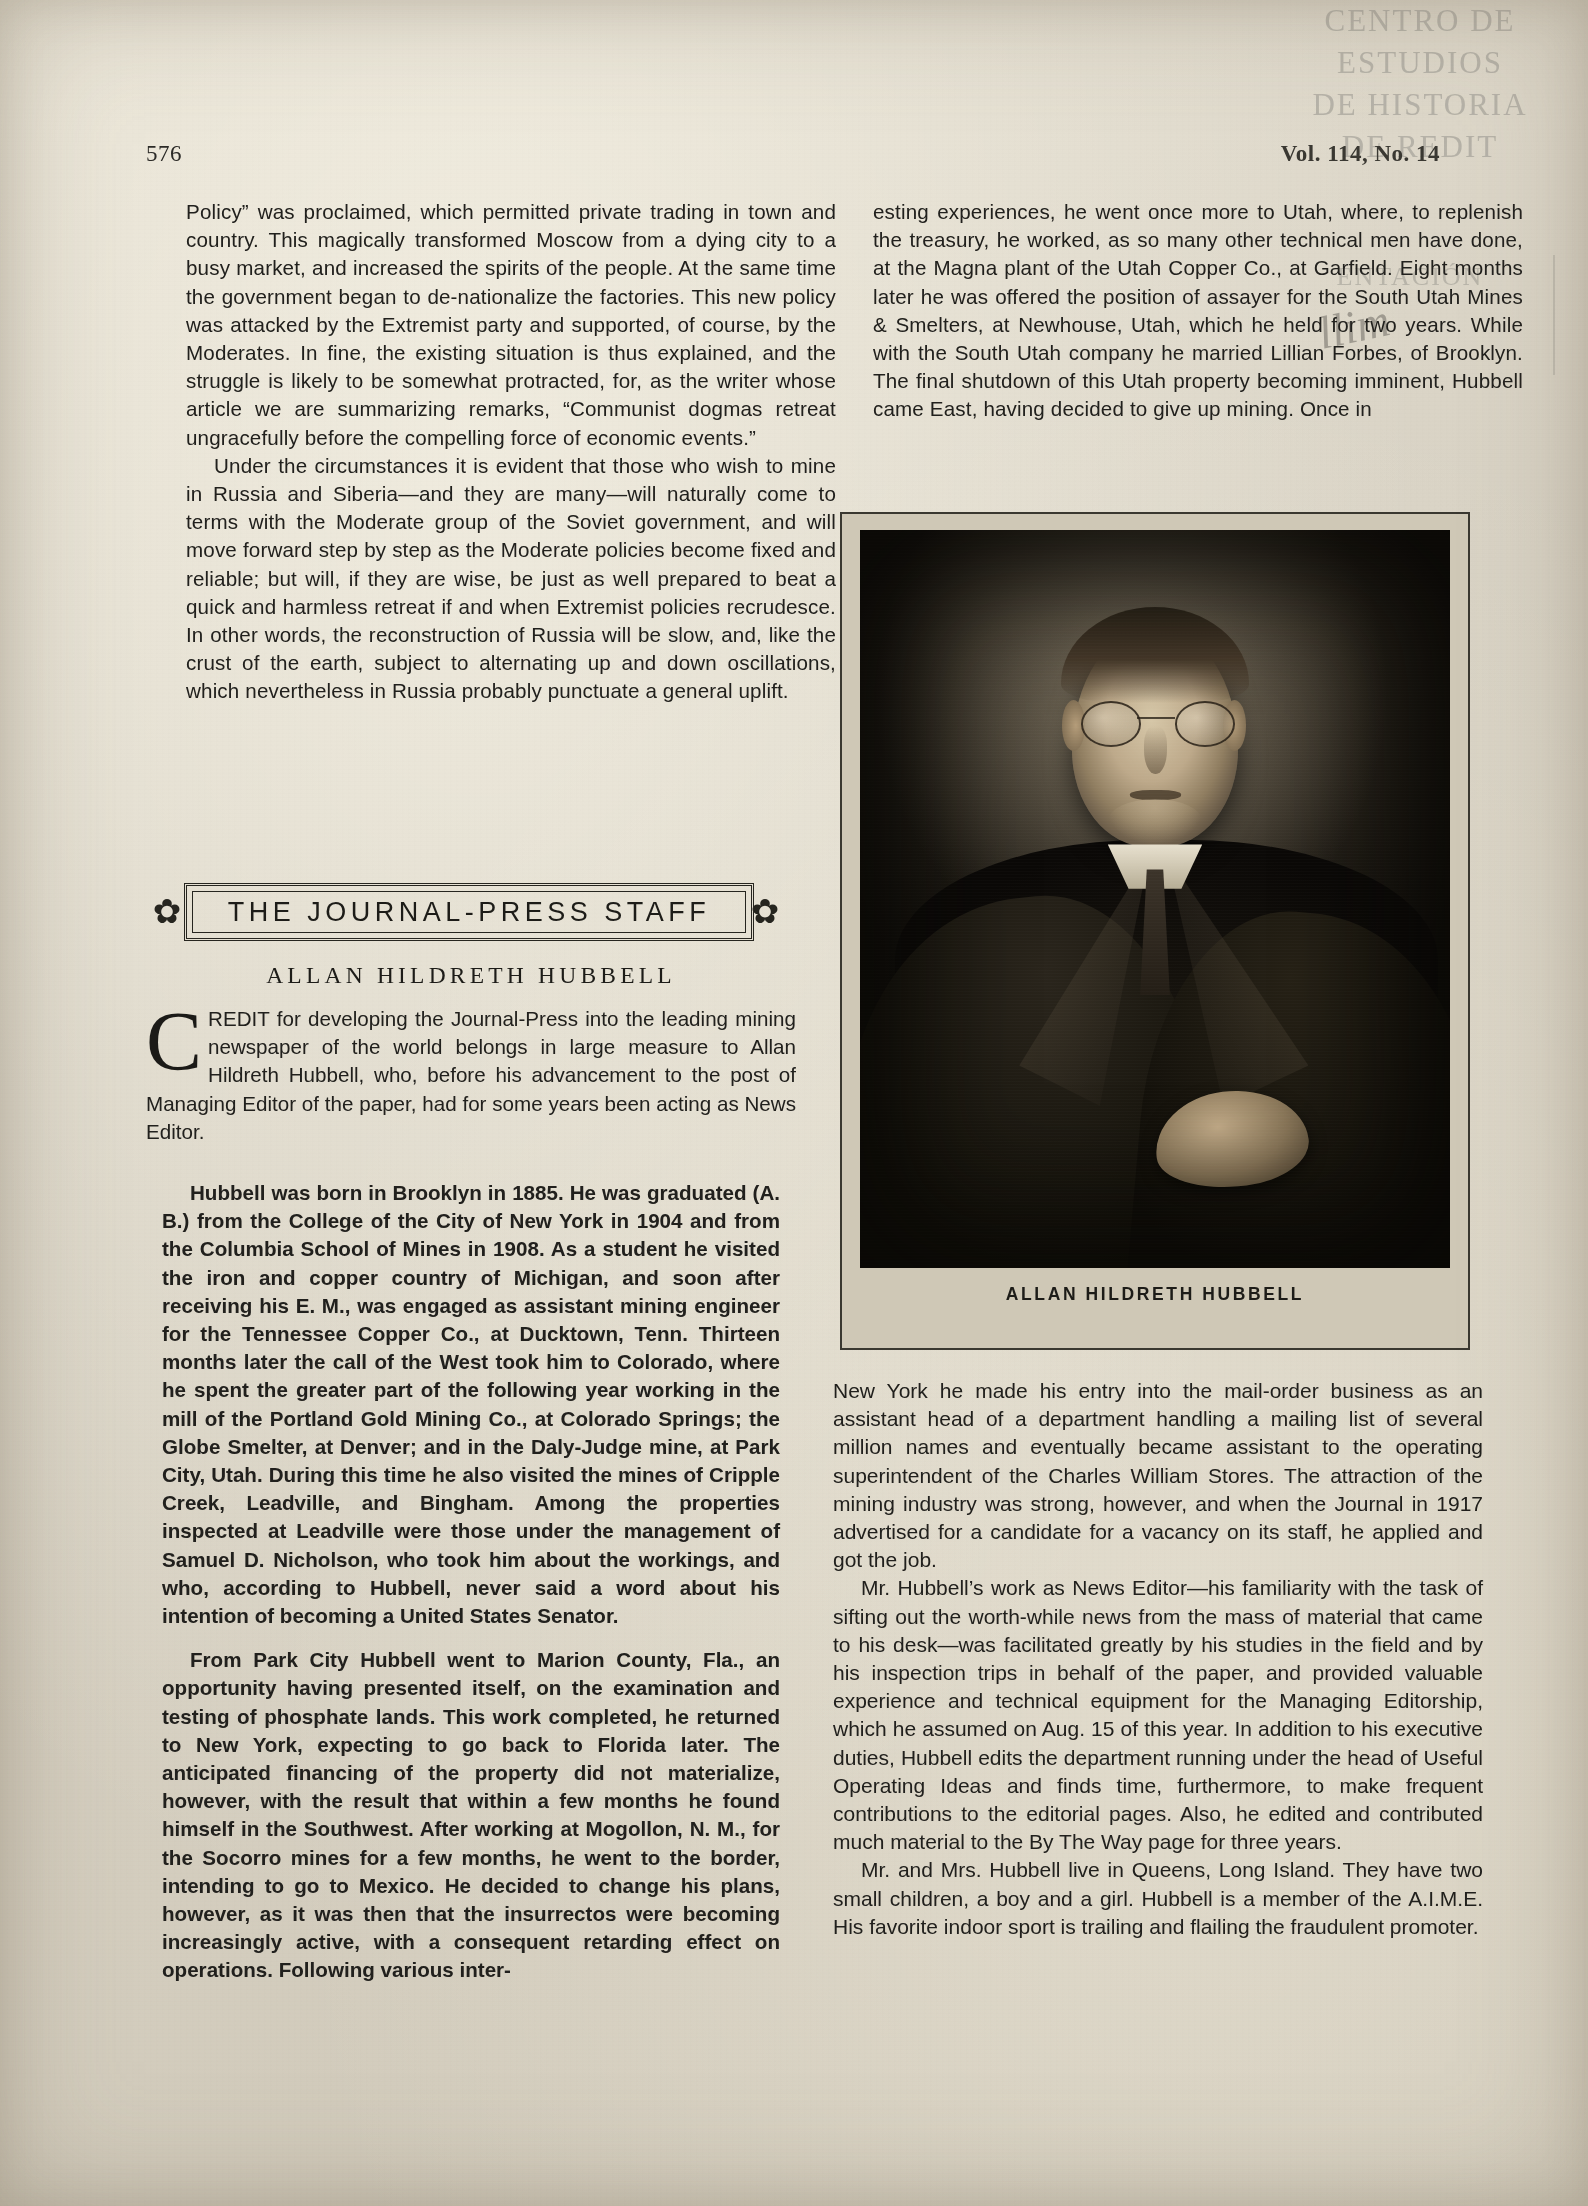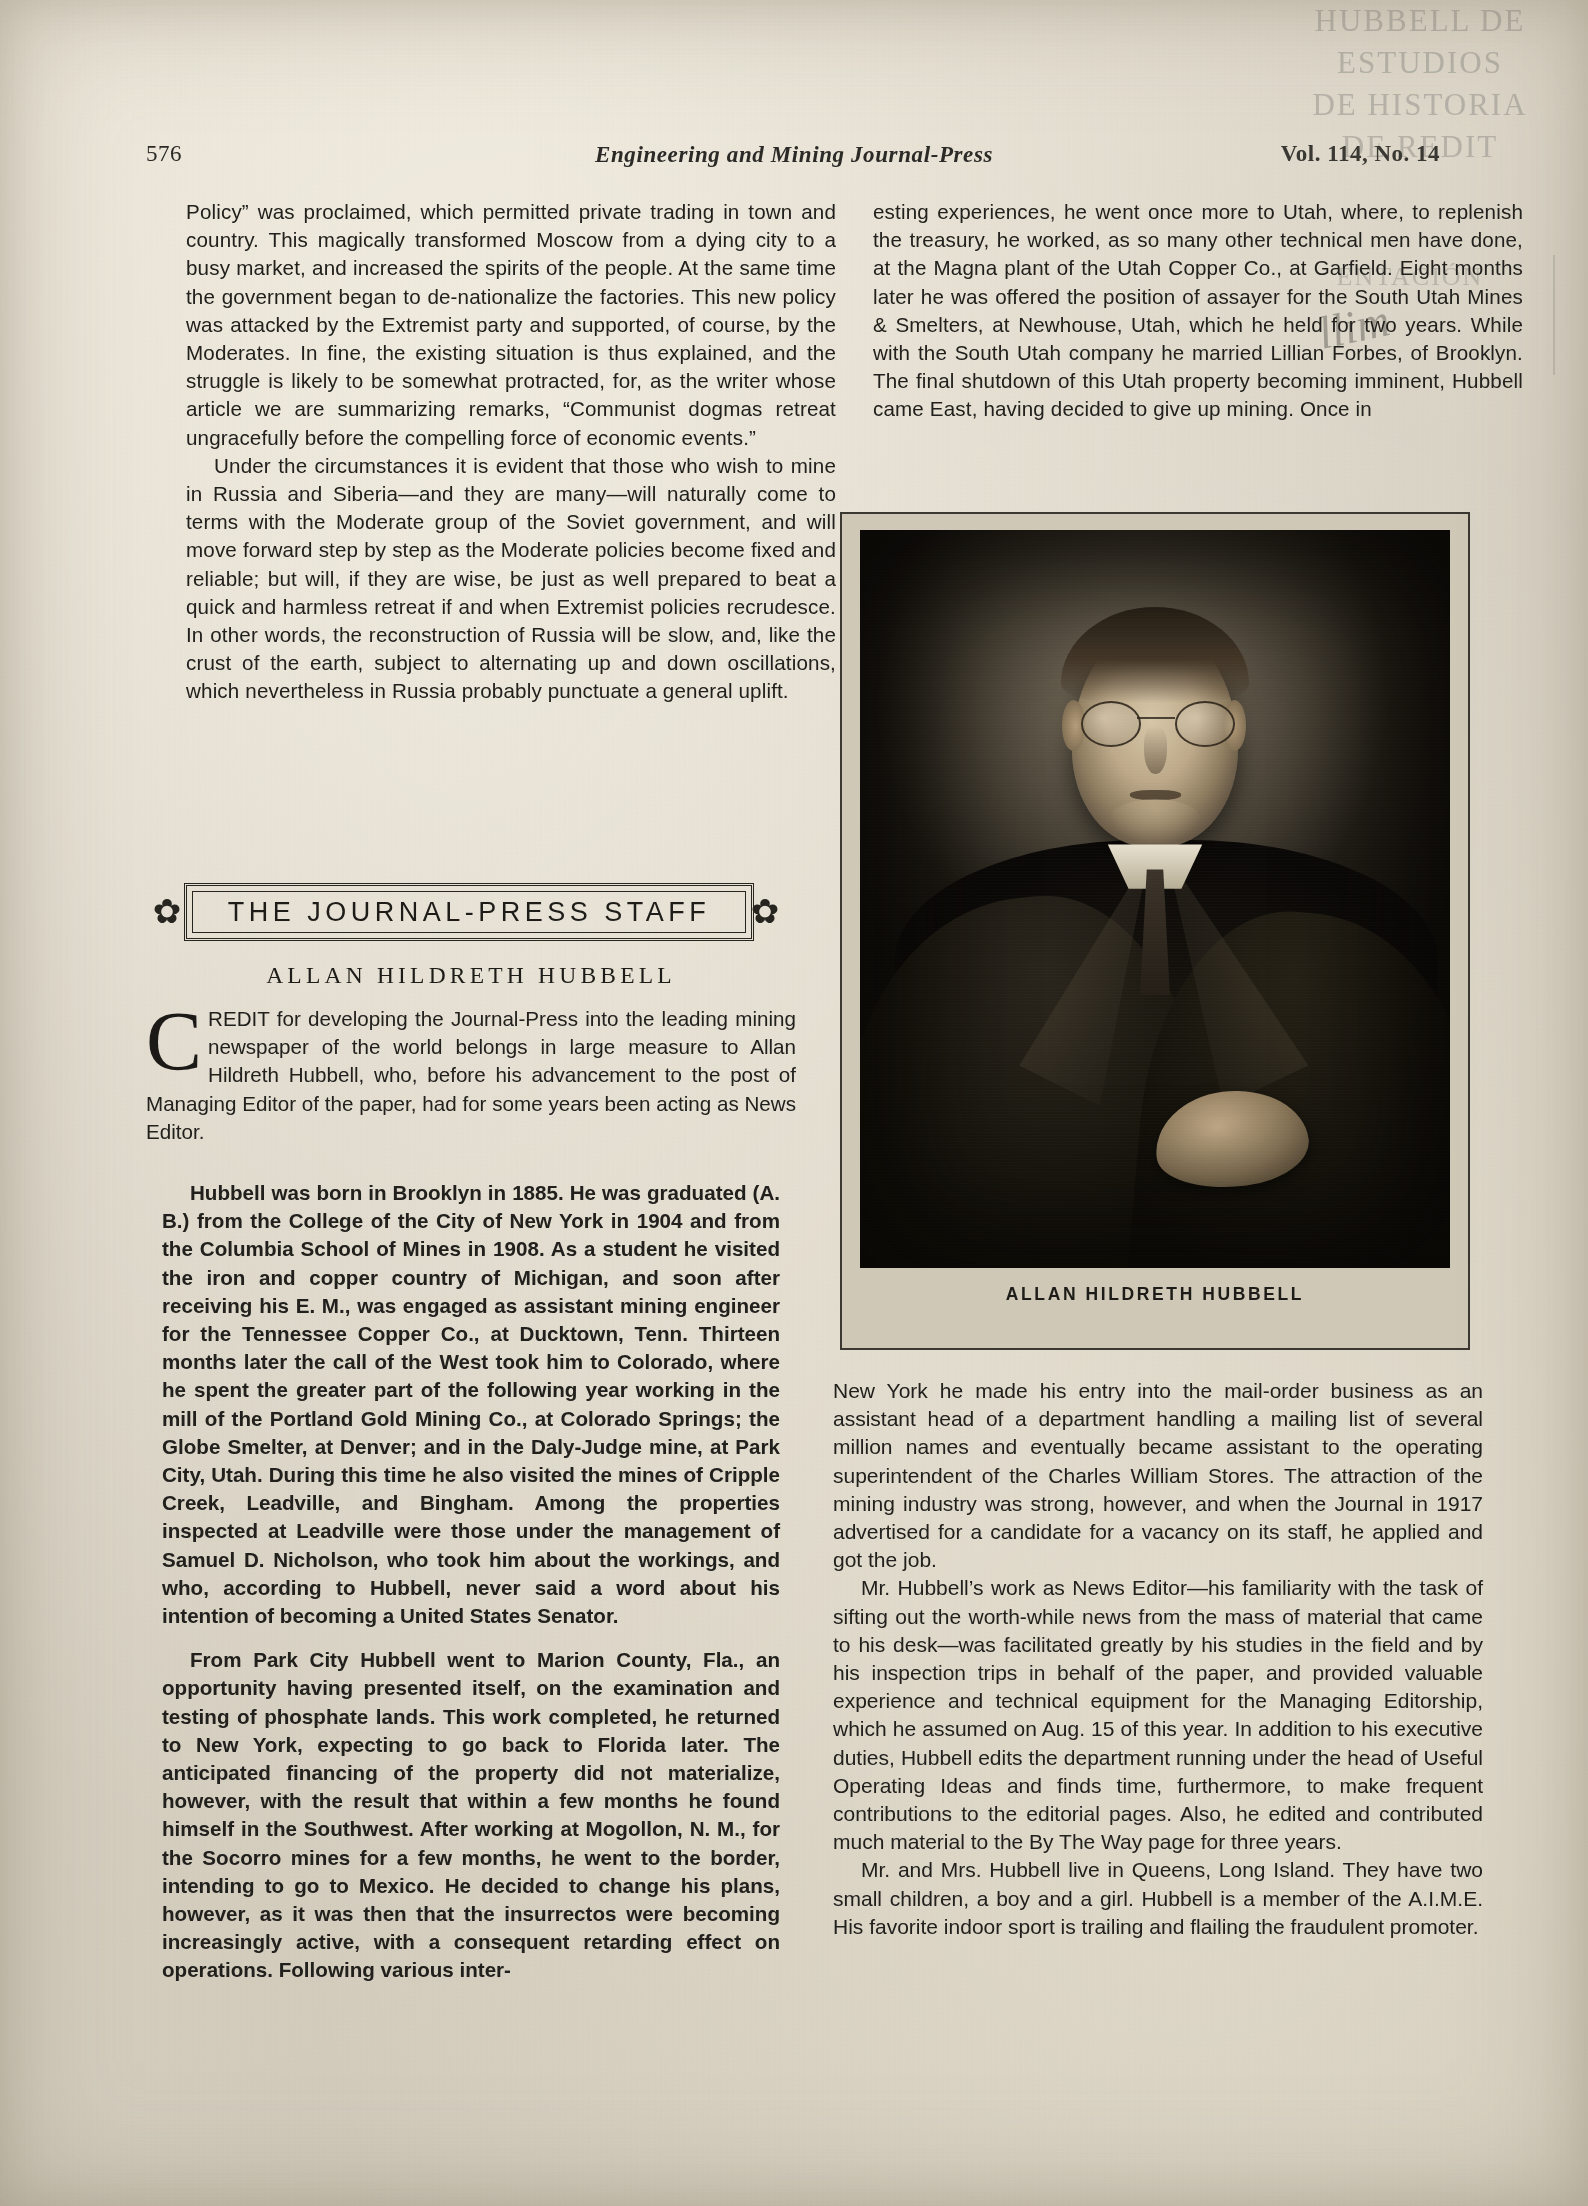--- a/index.html
+++ b/index.html
@@ -429,31 +429,30 @@
   }
 </style>
 </head>
 <body>
 
 <div class="page">
 
   <div class="paper-grain"></div>
 
   <div class="watermark">
-    <div class="w1">HUBBELL DE</div>
+    <div class="w1">CENTRO DE</div>
     <div class="w2">ESTUDIOS</div>
     <div class="w3">DE HISTORIA</div>
     <div class="w4">DE REDIT</div>
   </div>
   <div class="watermark-sub">ENTACIÓN</div>
   <div class="stamp-line"></div>
   <div class="signature">llim</div>
 
   <div class="folio-left">576</div>
-  <div class="running-title">Engineering and Mining Journal-Press</div>
   <div class="folio-right">Vol. 114, No. 14</div>
 
   <div class="col col-left">
     <p class="noindent">Policy” was proclaimed, which permitted private trading in town and country. This magically transformed Moscow from a dying city to a busy market, and increased the spirits of the people. At the same time the government began to de-nationalize the factories. This new policy was attacked by the Extremist party and supported, of course, by the Moderates. In fine, the existing situation is thus explained, and the struggle is likely to be somewhat protracted, for, as the writer whose article we are summarizing remarks, “Communist dogmas retreat ungracefully before the compelling force of economic events.”</p>
     <p>Under the circumstances it is evident that those who wish to mine in Russia and Siberia—and they are many—will naturally come to terms with the Moderate group of the Soviet government, and will move forward step by step as the Moderate policies become fixed and reliable; but will, if they are wise, be just as well prepared to beat a quick and harmless retreat if and when Extremist policies recrudesce. In other words, the reconstruction of Russia will be slow, and, like the crust of the earth, subject to alternating up and down oscillations, which nevertheless in Russia probably punctuate a general uplift.</p>
   </div>
 
   <div class="col col-right">
     <p class="noindent">esting experiences, he went once more to Utah, where, to replenish the treasury, he worked, as so many other technical men have done, at the Magna plant of the Utah Copper Co., at Garfield. Eight months later he was offered the position of assayer for the South Utah Mines &amp; Smelters, at Newhouse, Utah, which he held for two years. While with the South Utah company he married Lillian Forbes, of Brooklyn. The final shutdown of this Utah property becoming imminent, Hubbell came East, having decided to give up mining. Once in</p>
   </div>

